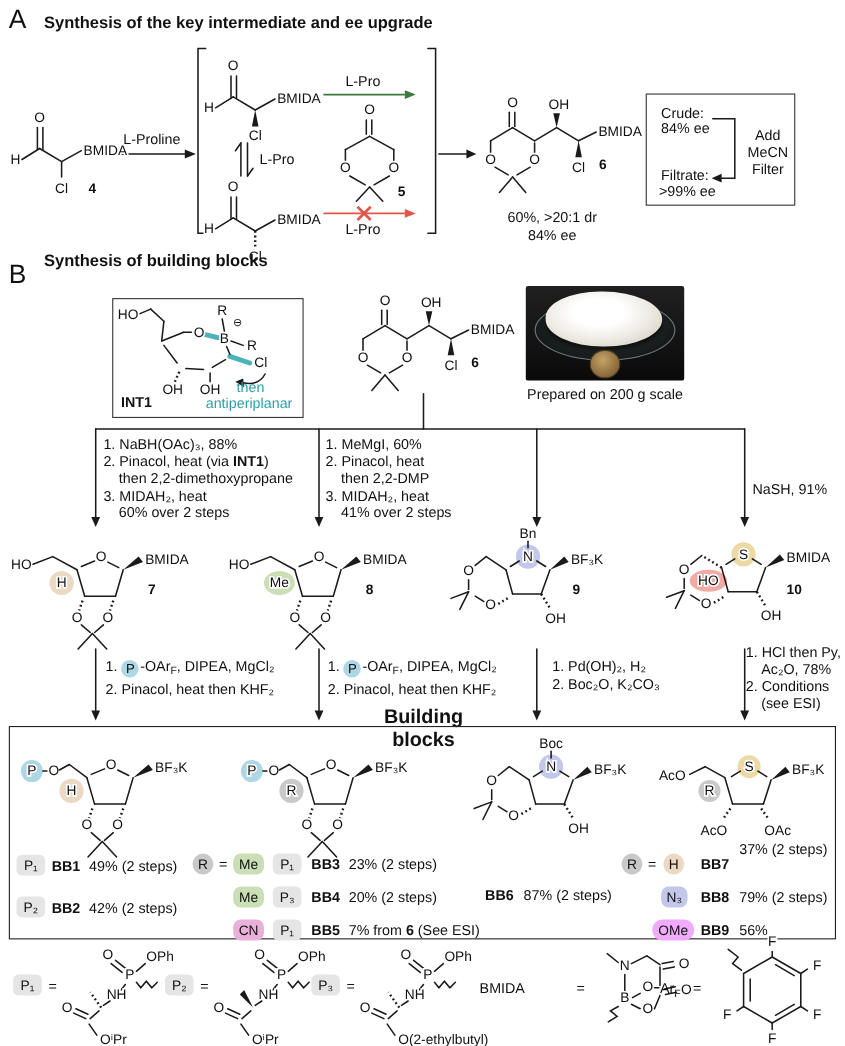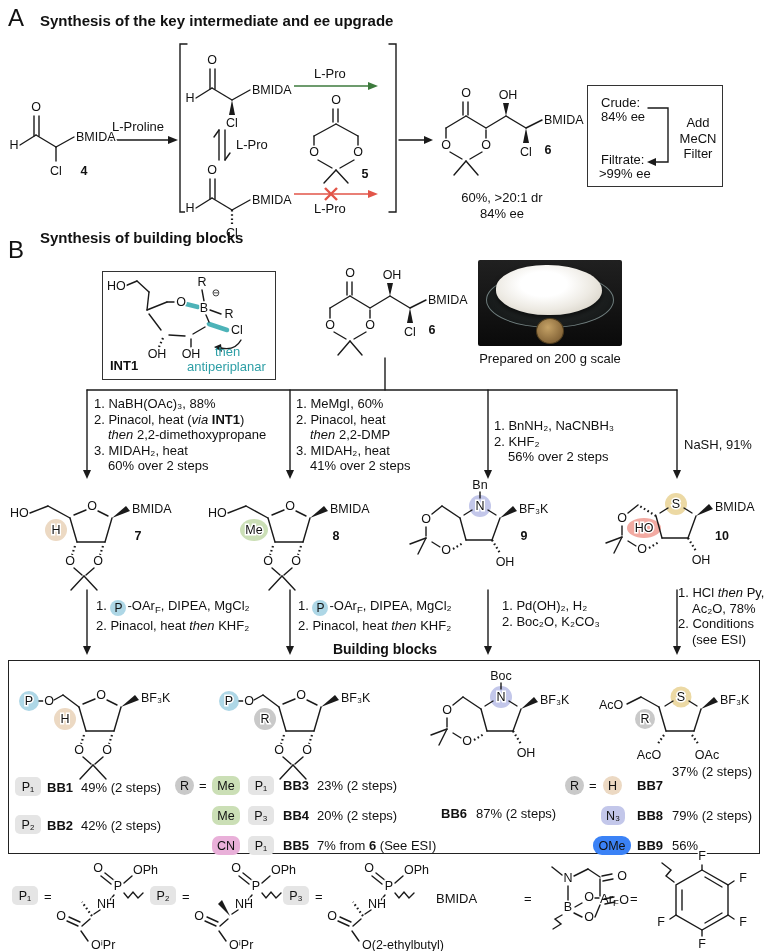--- a/index.html
+++ b/index.html
@@ -1,22 +1,22 @@
 <!DOCTYPE html>
 <html><head>
 <meta charset="utf-8">
 <style>
   html,body{margin:0;padding:0;background:#fff}
   .figure{position:relative;width:768px;height:951px;background:#fff;color:#111;
           font-family:"Liberation Sans",sans-serif;font-size:13px;overflow:hidden}
   .abs{position:absolute}
   .b{font-weight:bold}
-  .it{font-style:italic}
+  .it{}
   .t13{font-size:13px;line-height:15.5px}
-  .t14{font-size:14px}
+  .t14{font-size:18px}
   .ctr{text-align:center}
   .panel-letter{font-size:24px}
   .panel-title{font-size:15px;font-weight:bold}
   .teal{color:#2e9fa6}
   .ind{padding-left:14px}
   svg{overflow:visible}
   .bd{stroke:#1a1a1a;stroke-width:1.4;fill:none;stroke-linecap:round}
   .hsh{stroke:#1a1a1a;stroke-width:2.2;stroke-dasharray:1.6,2.6;fill:none}
   .wdg{fill:#1a1a1a;stroke:none}
   .ah{fill:#1a1a1a;stroke:none}
@@ -28,21 +28,21 @@
   .hl{stroke:none}
   .box{border:1.4px solid #333;background:#fff}
   .pill{position:absolute;display:flex;align-items:center;justify-content:center;
         font-size:12.5px;height:19px;border-radius:5px;color:#111}
   .pill-blue{background:#e5e5e5}
   .pill-green{background:#cbdfb6;border-radius:7px}
   .pill-magenta{background:#e9b0d9;border-radius:7px}
   .pill-gray{background:#c9c9c9;border-radius:50%}
   .pill-tan{background:#ecd9c3;border-radius:50%}
   .pill-peri{background:#c3c7ea;border-radius:7px}
-  .pill-salmon{background:#3b82f6;border-radius:9px}
+  .pill-salmon{background:#f0abfc;border-radius:9px}
   .pinline{display:inline-block;background:#aed7e6;border-radius:50%;width:16px;height:16px;
            line-height:16px;text-align:center;font-size:12px;vertical-align:-2px;margin-right:1px}
   .subt{font-size:9.5px;vertical-align:-3px}
   .photo{position:absolute;background:linear-gradient(#202020,#0a0a0a);border-radius:2px}
   .glass{position:absolute;border-radius:50%;border:1px solid #6f7d7d;
          background:radial-gradient(ellipse at 50% 40%,#3a3f3f,#151818 75%)}
   .powder{position:absolute;border-radius:48% 52% 50% 50%;
           background:radial-gradient(ellipse at 45% 38%,#ffffff 28%,#edeae3 58%,#d8d3c8 82%,#c0bbae);
           box-shadow:0 3px 5px rgba(0,0,0,.65)}
   .coin{position:absolute;border-radius:50%;border:1px solid #54401f;
@@ -291,25 +291,20 @@
     <div>3. MIDAH₂, heat</div>
     <div class="ind">60% over 2 steps</div>
   </div>
   <div class="abs t13" style="left:296px;top:396px">
     <div>1. MeMgI, 60%</div>
     <div>2. Pinacol, heat</div>
     <div class="ind"><span class="it">then</span><span> 2,2-DMP</span></div>
     <div>3. MIDAH₂, heat</div>
     <div class="ind">41% over 2 steps</div>
   </div>
-  <div class="abs t13" style="left:494px;top:418px">
-    <div>1. BnNH₂, NaCNBH₃</div>
-    <div>2. KHF₂</div>
-    <div class="ind">56% over 2 steps</div>
-  </div>
   <div class="abs t13" style="left:684px;top:437px">NaSH, 91%</div>
 
   <svg class="abs" style="left:8px;top:482px" width="168" height="122">
     <circle class="hl" cx="48" cy="48" r="11" fill="#ecd9c3"></circle>
     <text class="at ts" x="2" y="35">HO</text>
     <line class="bd" x1="22" y1="31" x2="40" y2="24"></line>
     <line class="bd" x1="40" y1="24" x2="62" y2="36"></line>
     <text class="at tm" x="84" y="28">O</text>
     <line class="bd" x1="90" y1="29" x2="100" y2="34"></line>
     <line class="bd" x1="104" y1="36" x2="97" y2="60"></line>

